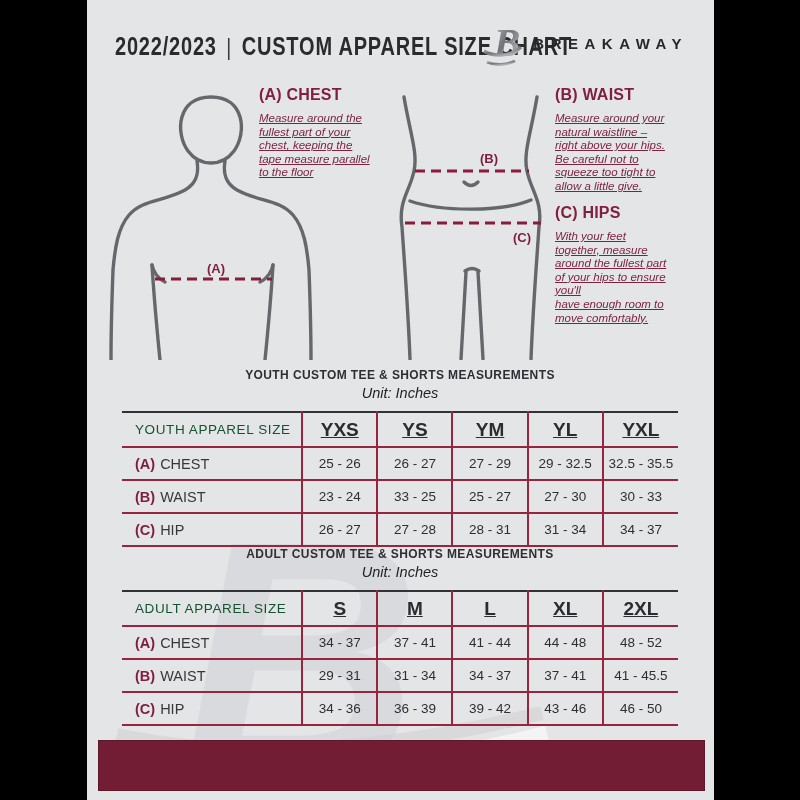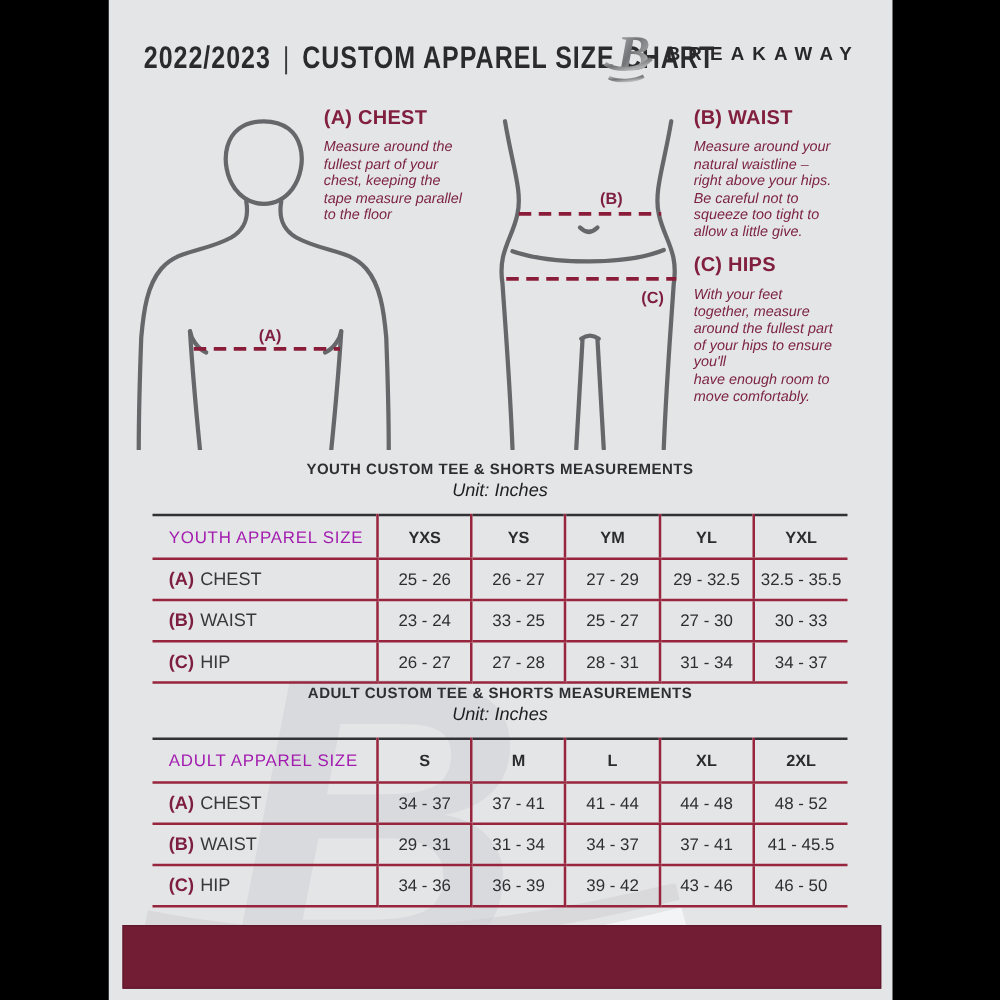--- a/index.html
+++ b/index.html
@@ -27,35 +27,35 @@
   .outline{fill:none;stroke:#66676a;stroke-width:3.4;stroke-linecap:round;}
   .dash{stroke:#8a1c39;stroke-width:3;stroke-dasharray:10 6;}
   .fig-label{font:700 13px "Liberation Sans",sans-serif;fill:#7e1e3e;}
 
   .instruction{position:absolute;z-index:1;}
   #instr-chest{left:172px;top:86px;width:140px;}
   #instr-waist{left:468px;top:86px;width:155px;}
   #instr-hips{left:468px;top:204px;width:158px;}
   .instr-h{font-weight:700;font-size:16px;color:#801f3e;letter-spacing:0.2px;}
   .instr-b{margin-top:8px;font-style:italic;font-size:11.5px;line-height:13.6px;
-           color:#7c2342;white-space:pre-line;}
+           color:#7c2342;white-space:pre-line;text-decoration:underline;}
 
   
   .table-wrap{position:absolute;left:35px;width:556px;z-index:2;text-align:center;}
   #youth-wrap{top:366px;}
   #adult-wrap{top:545px;}
   .tbl-title{font-size:12px;font-weight:700;color:#2f2f33;letter-spacing:0.4px;line-height:18px;}
   .tbl-unit{font-style:italic;font-size:14.5px;color:#1f1f22;line-height:17px;margin-top:1px;}
   table.size-table{width:100%;border-collapse:collapse;margin-top:9px;
         border-top:2.5px solid #323236;border-bottom:2px solid #97253d;}
   table.size-table th,table.size-table td{border-bottom:2px solid #97253d;}
   table.size-table th+th,table.size-table td+td{border-left:2px solid #97253d;}
-  th.lbl-cell{font-weight:400;font-size:13.5px;letter-spacing:0.6px;color:#a21caf;
+  th.lbl-cell{font-weight:400;font-size:13.5px;letter-spacing:0.6px;color:#14532d;
         text-align:left;padding-left:13px;height:31px;}
-  th.size-cell{font-weight:700;font-size:13px;color:#2c2c30;height:31px;}
+  th.size-cell{font-weight:700;font-size:19px;color:#2c2c30;height:31px;text-decoration:underline;}
   td.lbl-cell{text-align:left;padding-left:13px;font-size:14.5px;color:#38383c;height:29px;}
   td.val-cell{text-align:center;font-size:13.5px;color:#2f2f33;height:29px;}
   .pfx{font-weight:700;color:#7e1e3e;margin-right:5px;}
   col.c-label{width:32.4%;}
   col.c-size{width:13.52%;}
 
   
   .footer-bar{position:absolute;left:11px;top:740px;width:605px;height:49px;
         background:#731d35;border:1px solid #5f172b;z-index:2;}
 </style>

